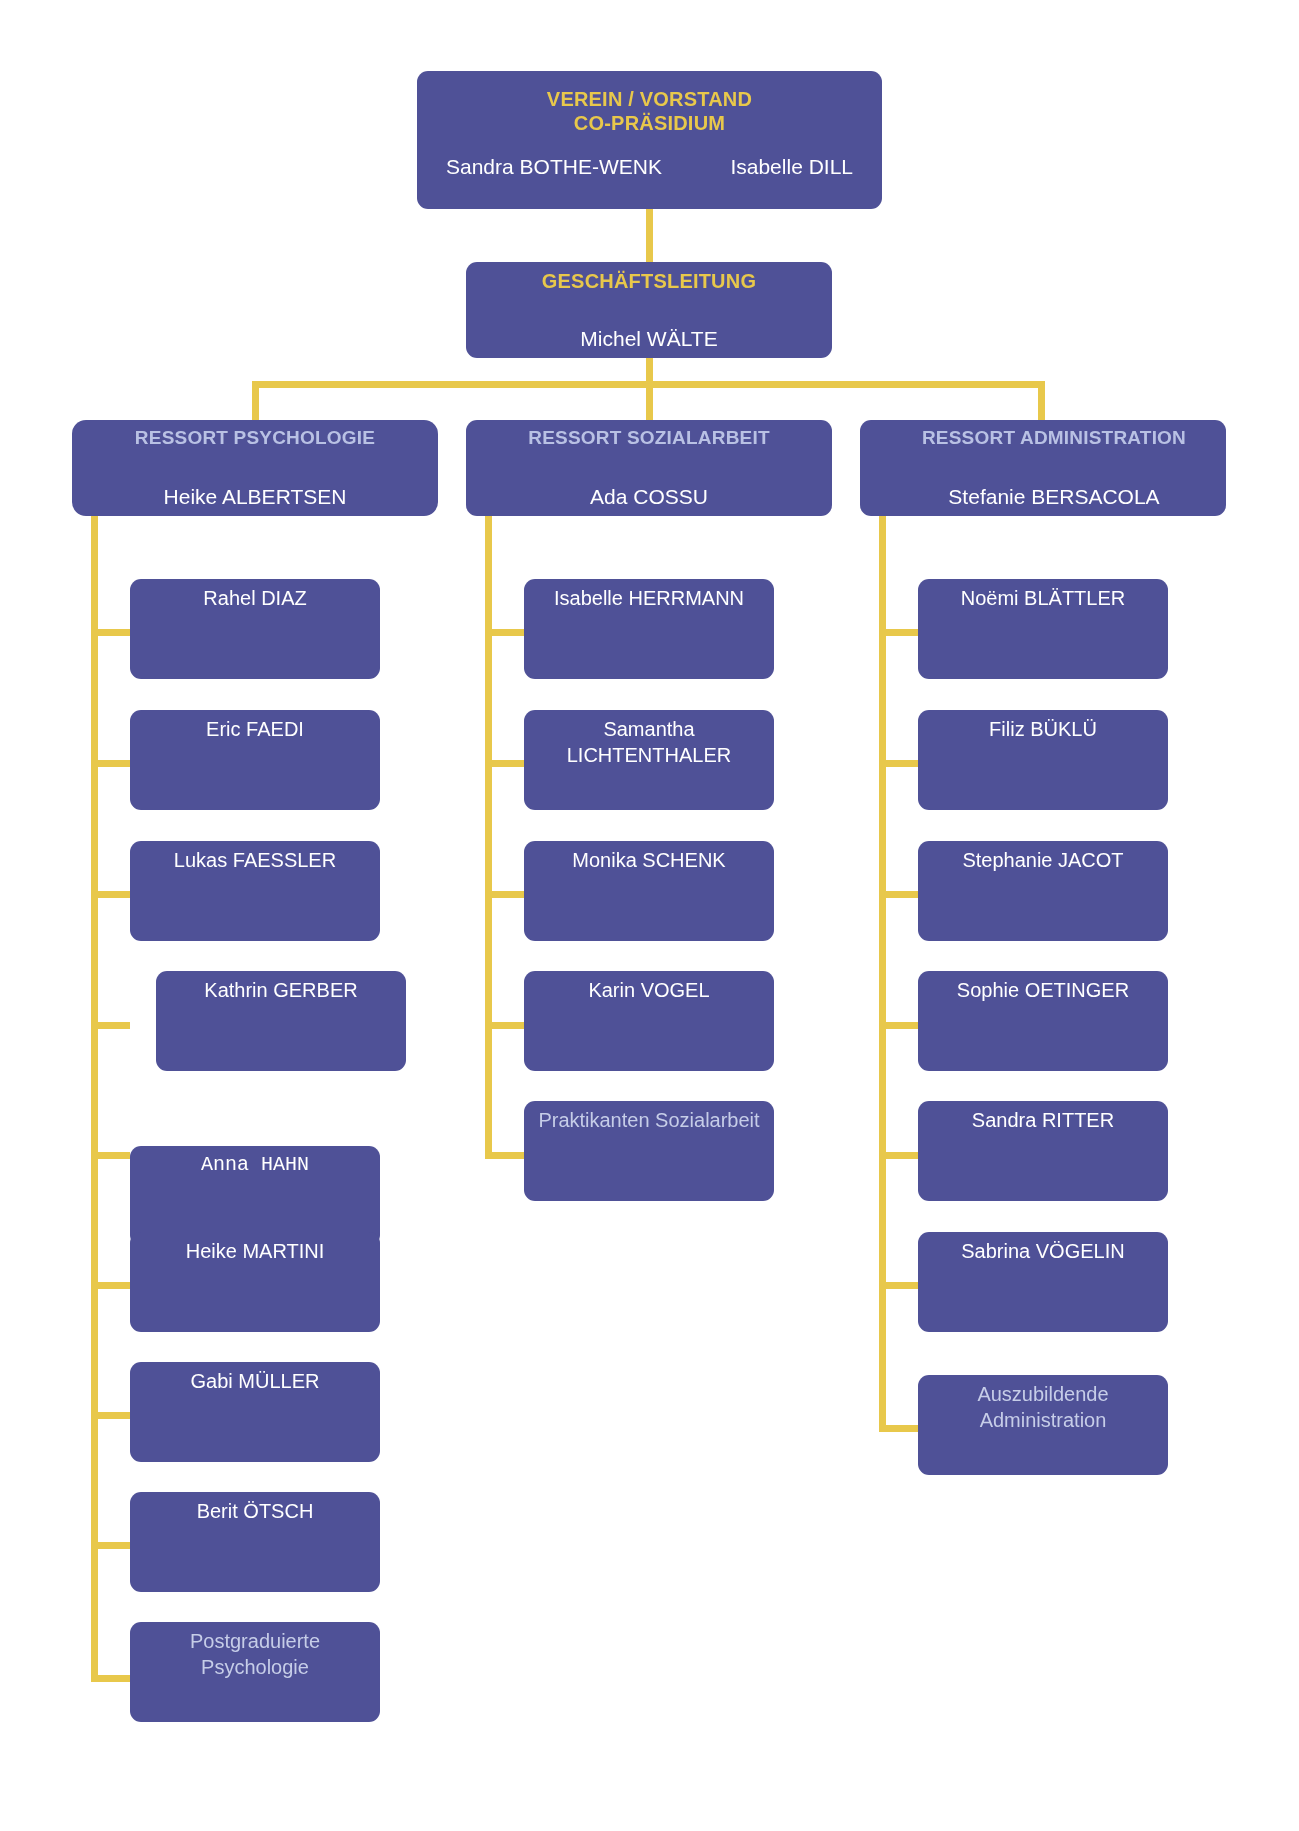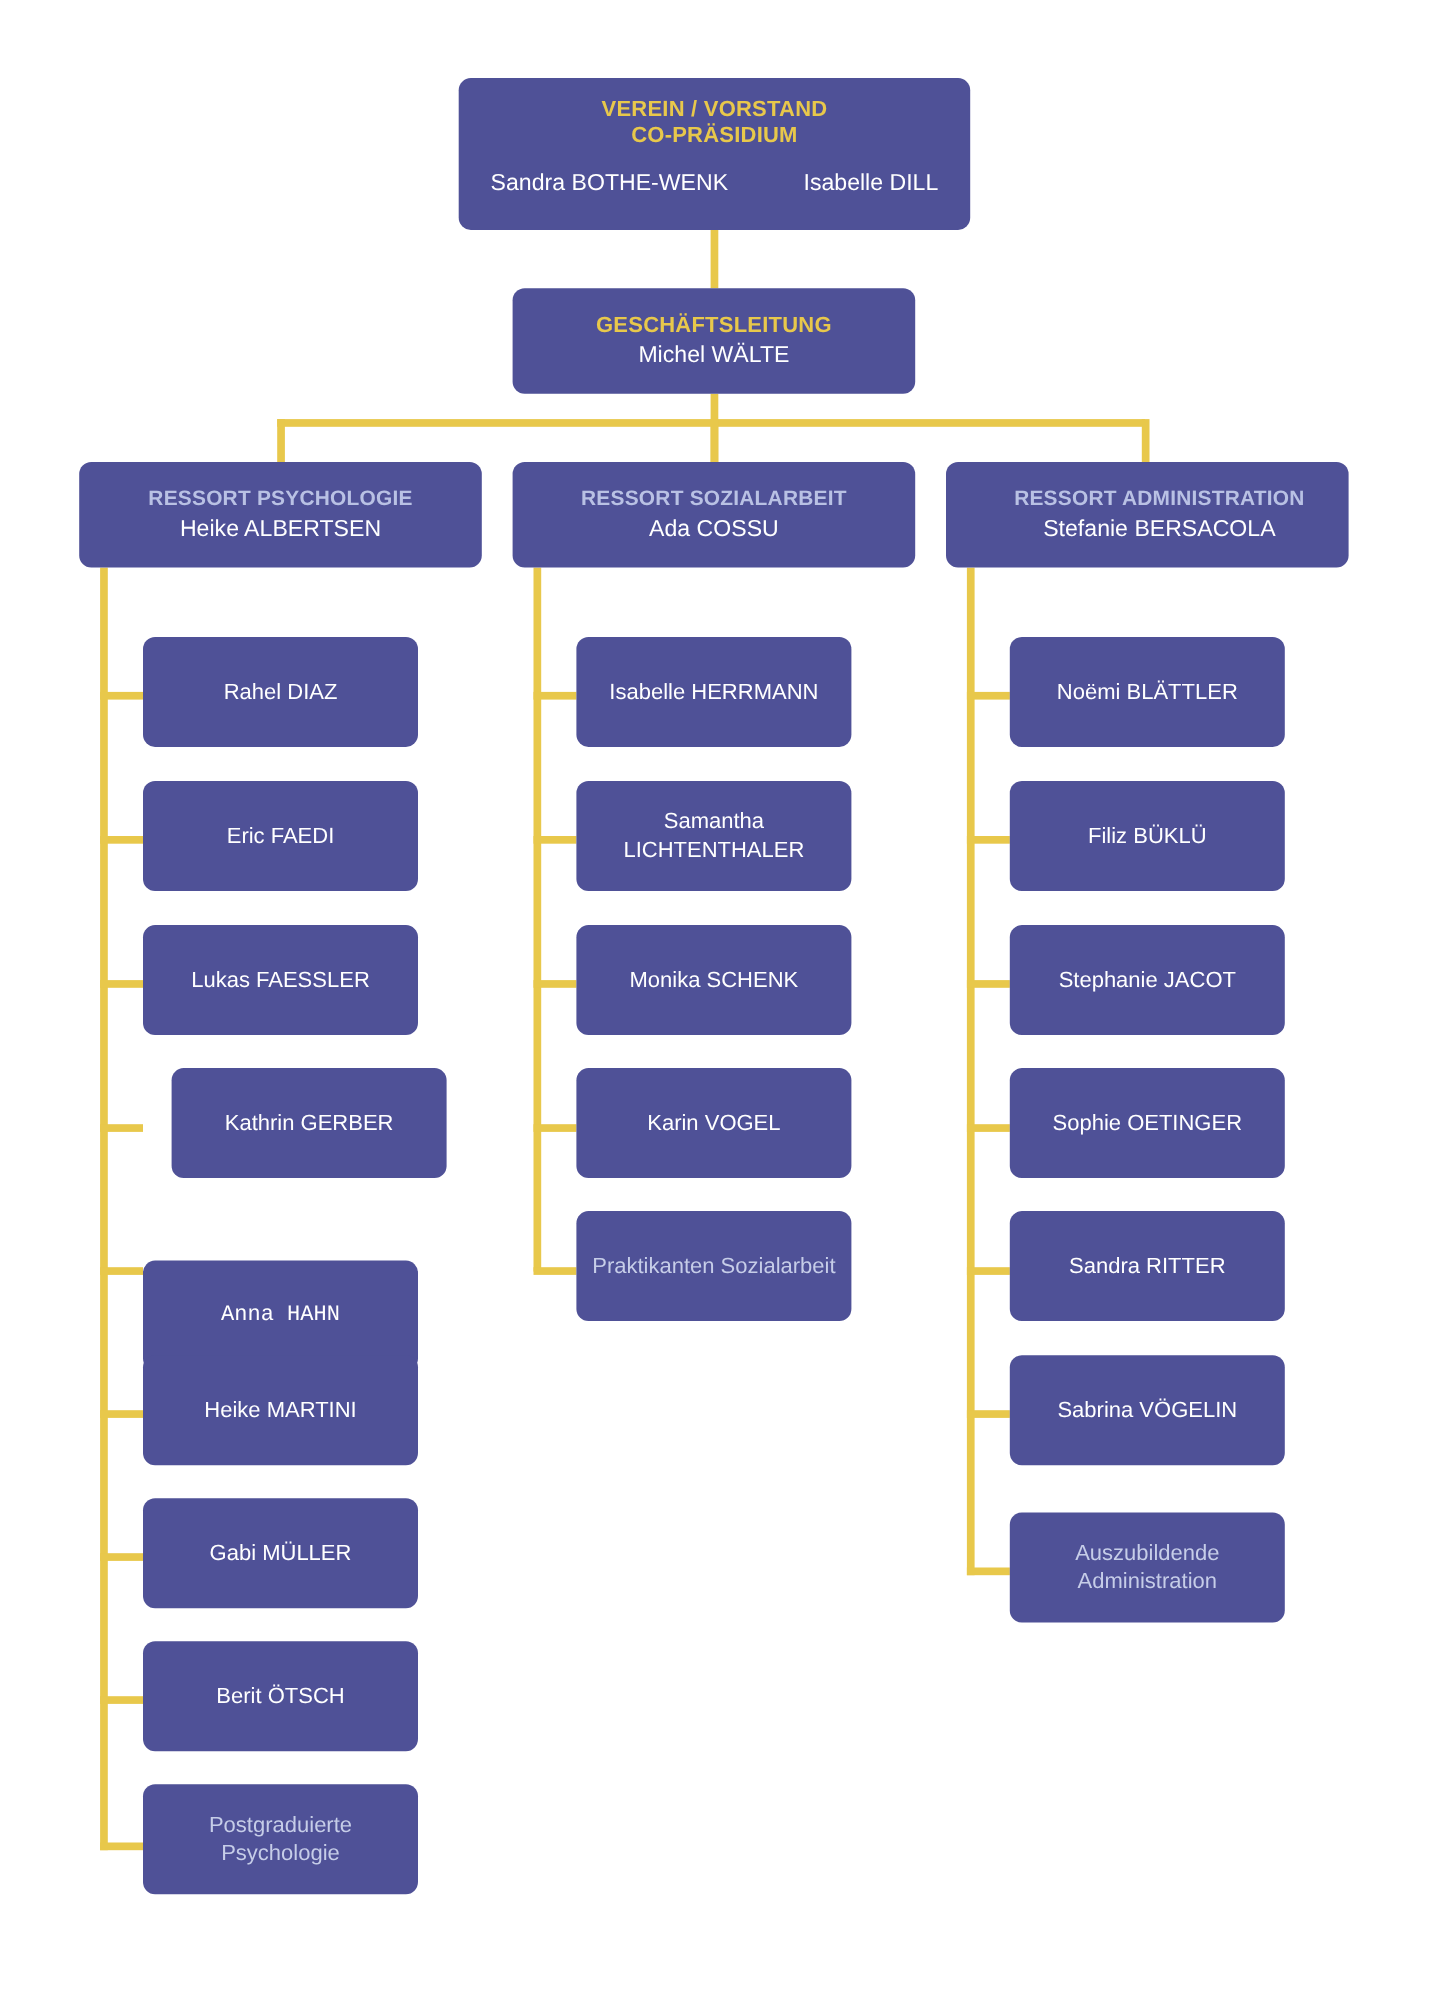--- a/index.html
+++ b/index.html
@@ -33,21 +33,21 @@
 
   
   .node {
     position: absolute;
     background: #4f5197;
     border-radius: 11px;
     box-sizing: border-box;
     display: flex;
     flex-direction: column;
     align-items: center;
-    justify-content: center;
+    justify-content: space-between;
     text-align: center;
     color: #ffffff;
     padding: 6px 10px;
     line-height: 1.30;
   }
 
   .node .title {
     color: #e8c84b;
     font-size: 20px;
     font-weight: 700;
@@ -93,21 +93,21 @@
   .dept-head {
     top: 420px;
     width: 366px;
     height: 96px;
   }
   .dept-head .title {
     color: #b9c1e4;
     font-size: 19px;
     font-weight: 700;
   }
-  #node-dept-0 { left: 72px; }
+  #node-dept-0 { left: 72px; border-radius: 14px; }
   #node-dept-1 { left: 466px; }
   #node-dept-2 { left: 860px; padding-left: 32px; }
 
   
   .member {
     width: 250px;
     height: 100px;
   }
   .member .person {
     font-size: 20px;

